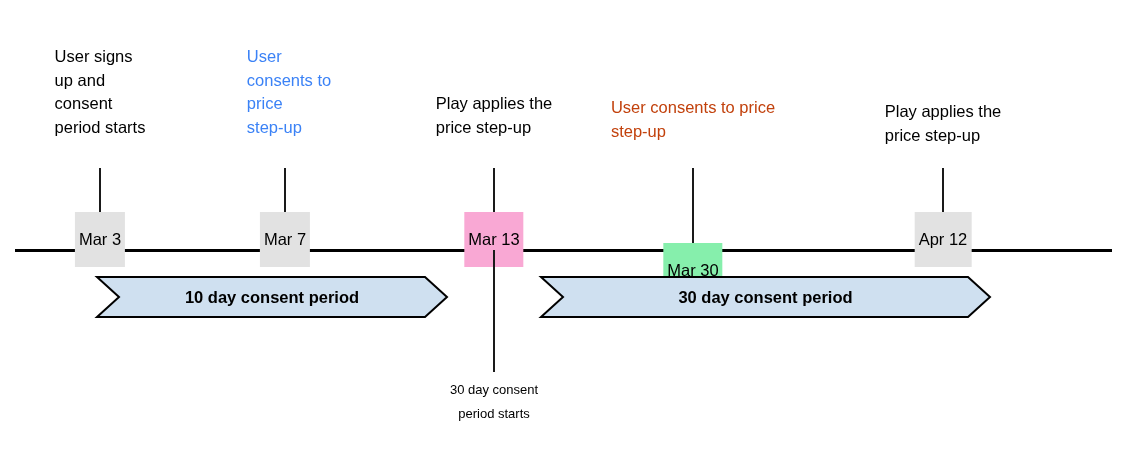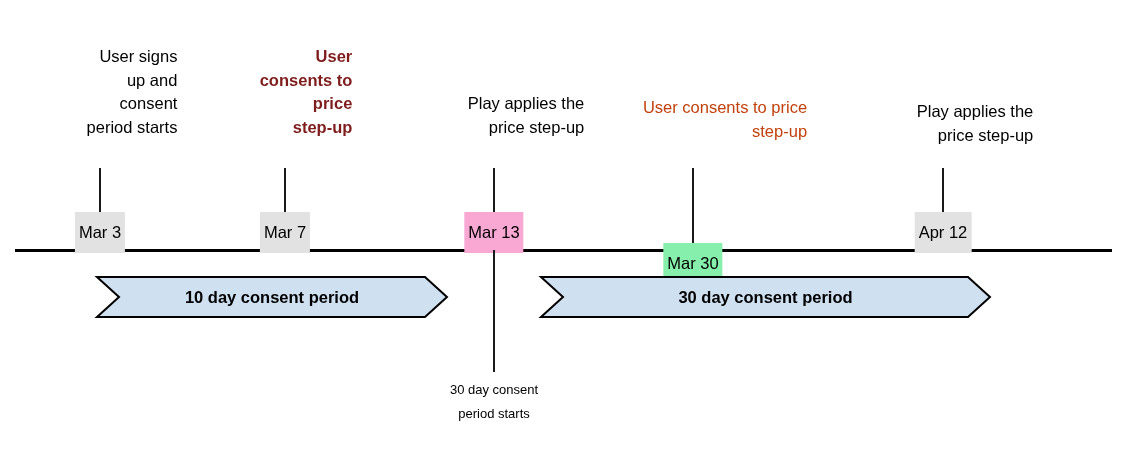--- a/index.html
+++ b/index.html
@@ -34,36 +34,35 @@
   }
 
   
   .date-chip {
     position: absolute;
     background: #e2e2e2;
     color: #000000;
     font-size: 16.5px;
     line-height: 23px;
     height: 23px;
-    padding: 9px 4px;
+    padding: 16px 4px;
     white-space: nowrap;
     text-align: left;
     transform: translateX(-50%);
   }
 
   
   .event-caption {
     position: absolute;
     font-size: 16.5px;
     line-height: 23.5px;
     color: #000000;
-    text-align: right;
+    text-align: left;
     white-space: pre-line;
     transform: translateX(-50%);
-    margin-left: 32px;
   }
 
   
   .bottom-caption {
     position: absolute;
     font-size: 13px;
     line-height: 23.5px;
     color: #000000;
     text-align: center;
     white-space: pre-line;
@@ -100,21 +99,21 @@
 
   <div class="axis-line" id="axis-line" style="left: 15px; width: 1097px; top: 249px; background: rgb(0, 0, 0);"></div>
 
   <div class="event-caption" id="cap-0" style="left: 100px; top: 45px; color: rgb(0, 0, 0);">User signs
 up and
 consent
 period starts</div>
   <div class="tick" id="tick-0" style="left: 99px; top: 168px; height: 82px;"></div>
   <div class="date-chip" id="chip-0" style="left: 100px; top: 212px; background: rgb(226, 226, 226);">Mar 3</div>
 
-  <div class="event-caption" id="cap-1" style="left: 274px; top: 45px; color: #7f1d1d; font-weight: bold;">User
+  <div class="event-caption" id="cap-1" style="left: 289px; top: 45px; color: #3b82f6;">User
 consents to
 price
 step-up</div>
   <div class="tick" id="tick-1" style="left: 284px; top: 168px; height: 82px;"></div>
   <div class="date-chip" id="chip-1" style="left: 285px; top: 212px; background: rgb(226, 226, 226);">Mar 7</div>
 
   <div class="event-caption" id="cap-2" style="left: 494px; top: 92px; color: rgb(0, 0, 0);">Play applies the
 price step-up</div>
   <div class="tick" id="tick-2" style="left: 493px; top: 168px; height: 82px;"></div>
   <div class="date-chip" id="chip-2" style="left: 494px; top: 212px; background: #f9a8d4;">Mar 13</div>

